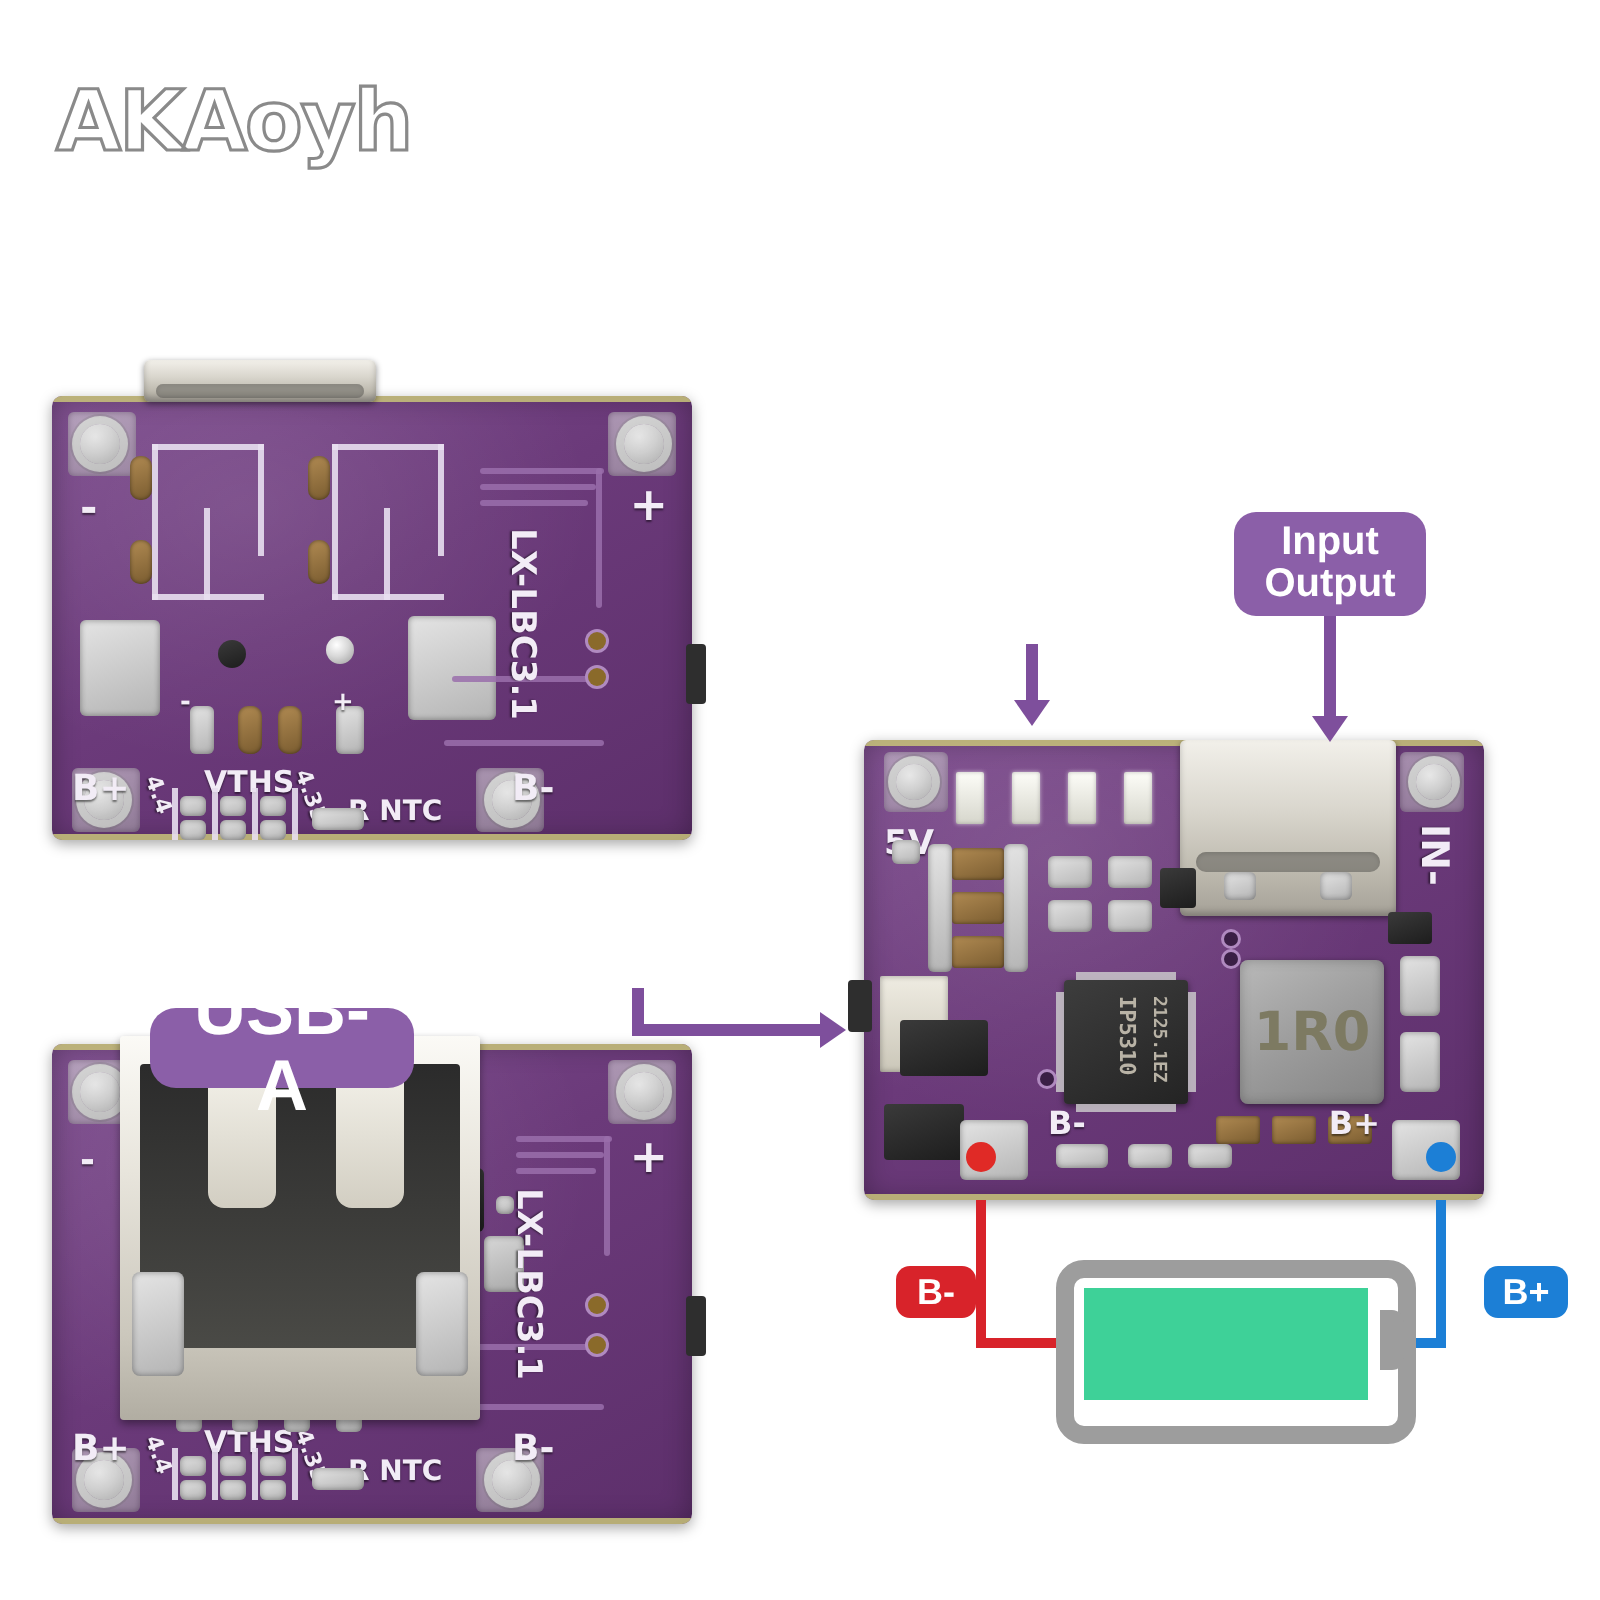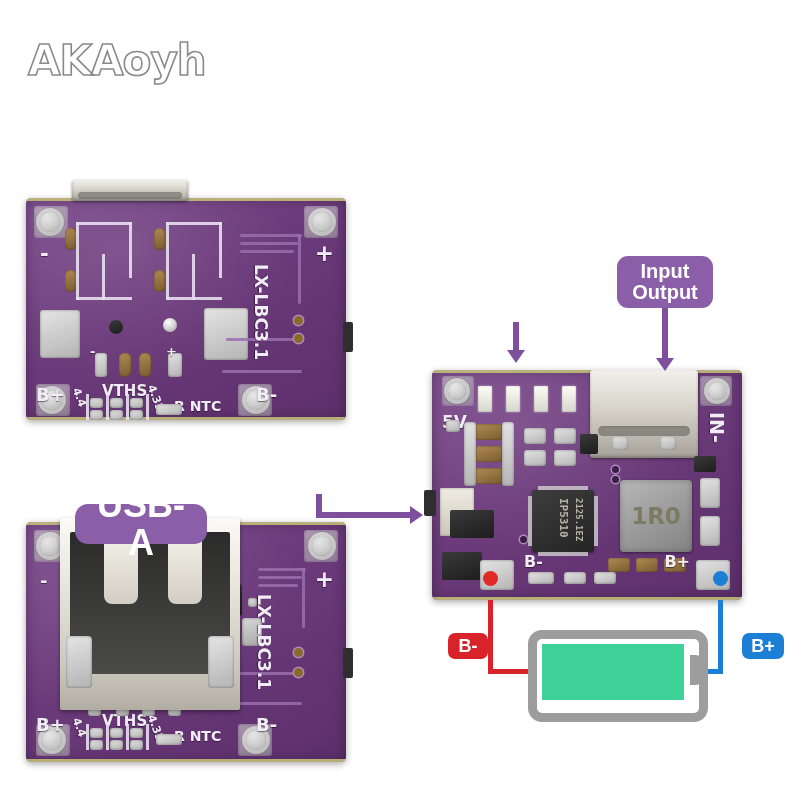--- a/index.html
+++ b/index.html
@@ -353,21 +353,21 @@
 
     <div class="chip" style="left:100px;top:120px;width:62px;height:62px;">
       <div class="chip-pins" style="left:-4px;top:6px;width:4px;height:50px;opacity:.8;"></div>
       <div class="chip-pins" style="right:-4px;top:6px;width:4px;height:50px;opacity:.8;"></div>
       <div class="chip-pins" style="left:6px;top:-4px;width:50px;height:4px;opacity:.8;"></div>
       <div class="chip-pins" style="left:6px;bottom:-4px;width:50px;height:4px;opacity:.8;"></div>
       <div class="chip-text" style="left:38px;top:8px;font-size:11px;">IP5310</div>
       <div class="chip-text" style="left:52px;top:8px;font-size:9px;">2125.1EZ</div>
     </div>
 
-    <div class="inductor" style="left:188px;top:110px;width:72px;height:72px;font-size:23px;">1R0</div>
+    <div class="inductor" style="left:188px;top:110px;width:72px;height:72px;font-size:27px;">1R0</div>
 
     <div class="switch" style="left:8px;top:118px;width:34px;height:48px;"></div>
     <div class="pad-dark" style="left:18px;top:140px;width:44px;height:28px;border-radius:2px;"></div>
     <div class="pad-dark" style="left:10px;top:182px;width:40px;height:28px;border-radius:2px;"></div>
 
     <div class="pad-tan" style="left:176px;top:188px;width:22px;height:14px;"></div>
     <div class="pad-tan" style="left:204px;top:188px;width:22px;height:14px;"></div>
     <div class="pad-tan" style="left:232px;top:188px;width:22px;height:14px;"></div>
     <div class="pad" style="left:268px;top:108px;width:20px;height:30px;"></div>
     <div class="pad" style="left:268px;top:146px;width:20px;height:30px;"></div>

